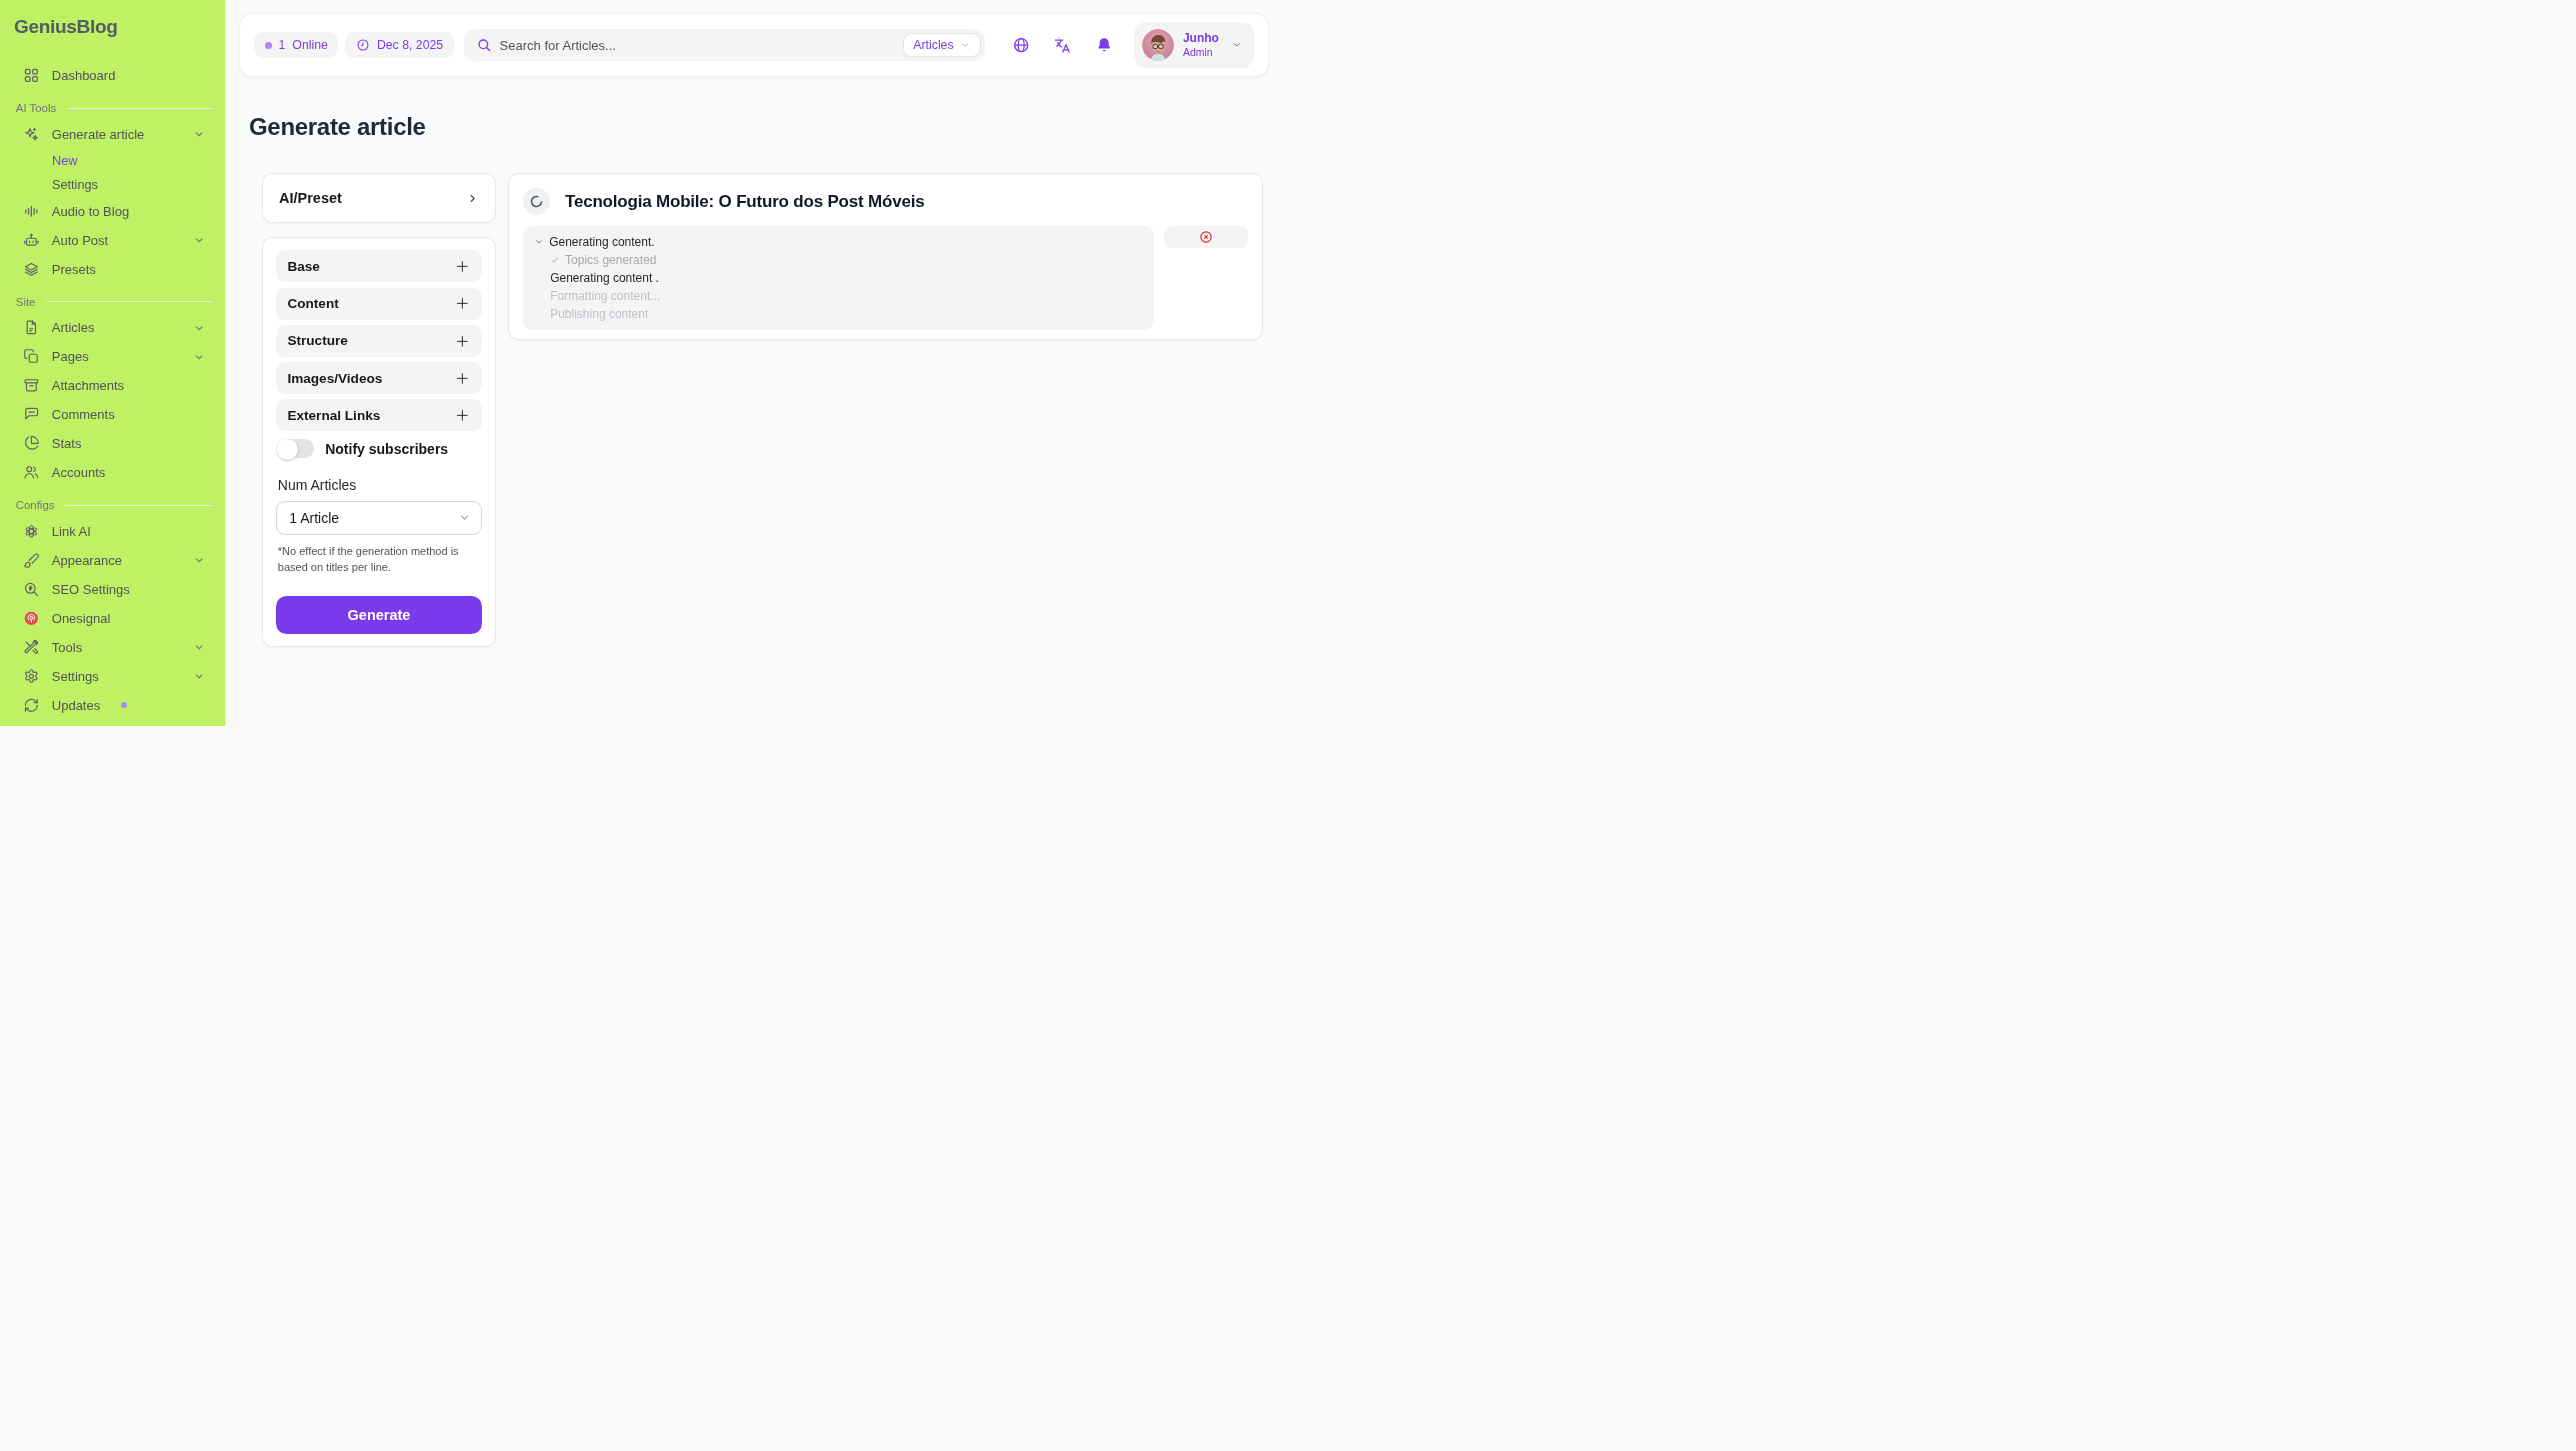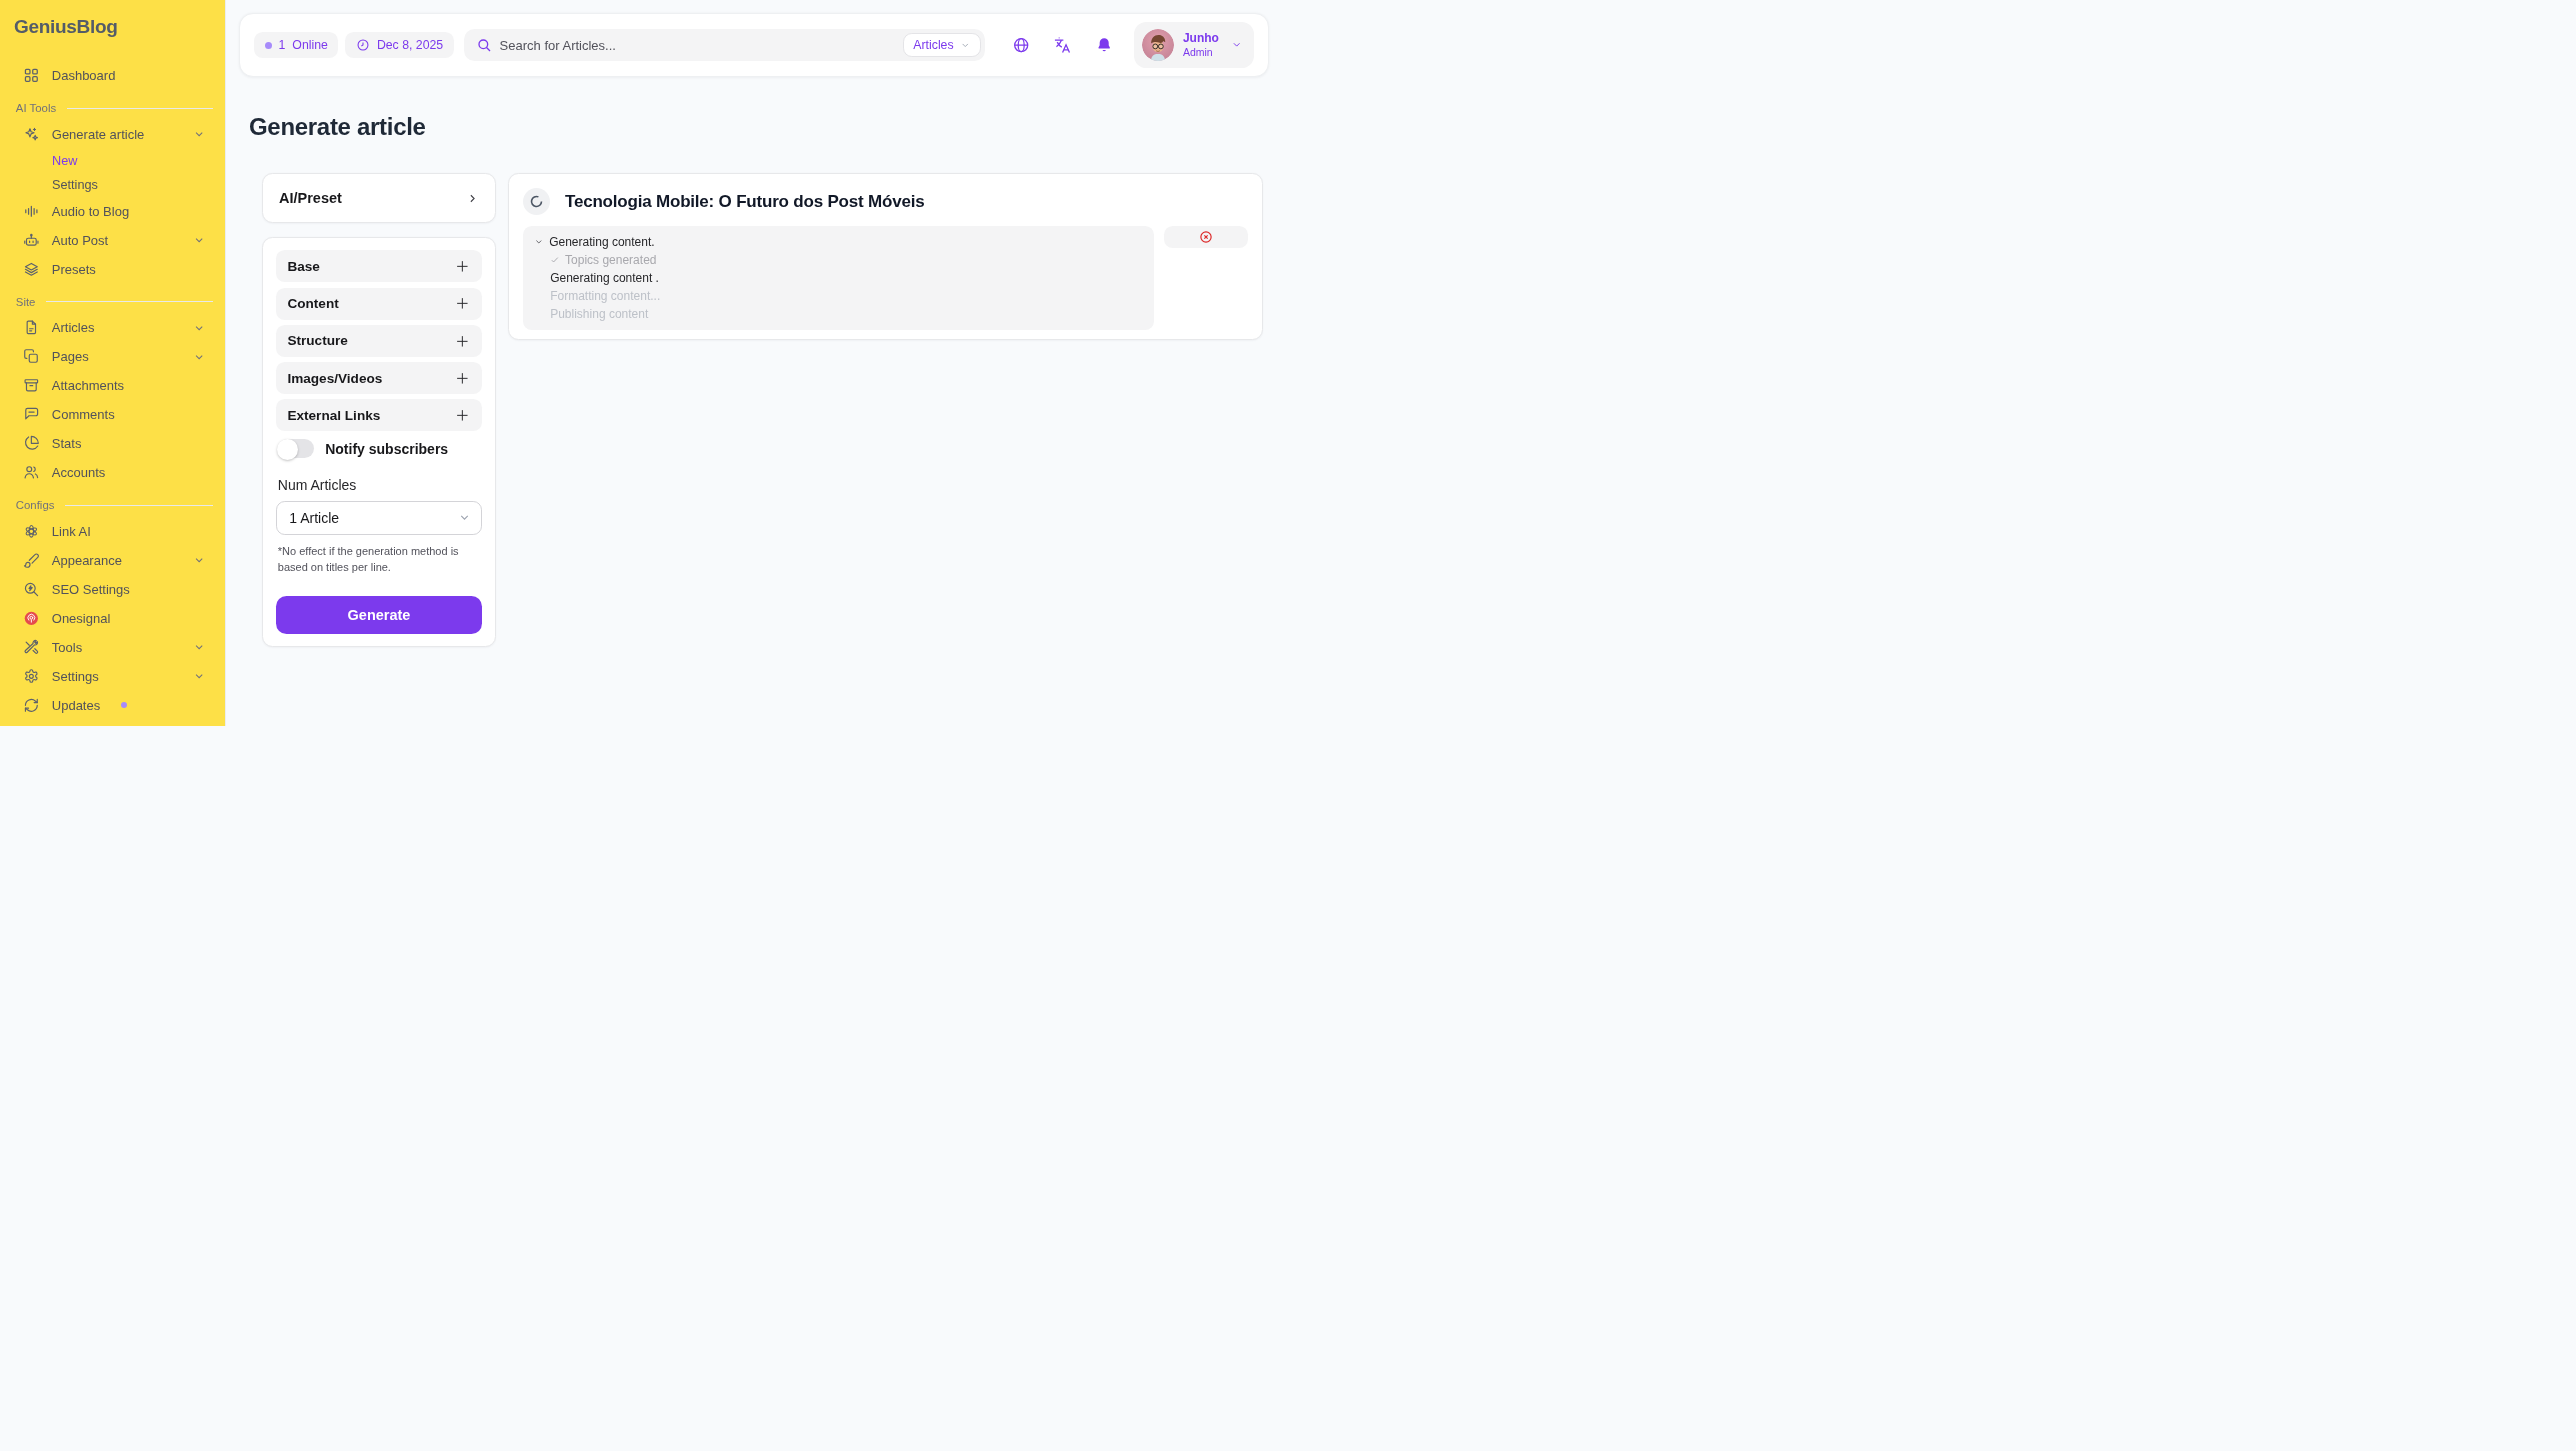--- a/index.html
+++ b/index.html
@@ -8,21 +8,21 @@
     font-family:"Liberation Sans", sans-serif;
     background:#f8fafc;
     color:#3f3f46;
     overflow:hidden;
   }
   .page { display:flex; width:100%; height:100%; }
 
   
   .sidebar {
     width:226px; min-width:226px; height:100%;
-    background:#fde047; border-right:0.9px solid #ebedef;
+    background:#bef264; border-right:0.9px solid #ebedef;
     padding:16px 12.3px 8.8px 14px;
   }
   .logo { font-size:19px; font-weight:700; color:#545c68; letter-spacing:-0.3px; }
   .nav { margin-top:23px; }
   .nav-item {
     display:flex; align-items:center; gap:12.3px;
     height:29px; padding:0 7px 0 8.8px;
     color:#52525b; font-size:13px; cursor:pointer;
     border-radius:7px; text-decoration:none;
   }

